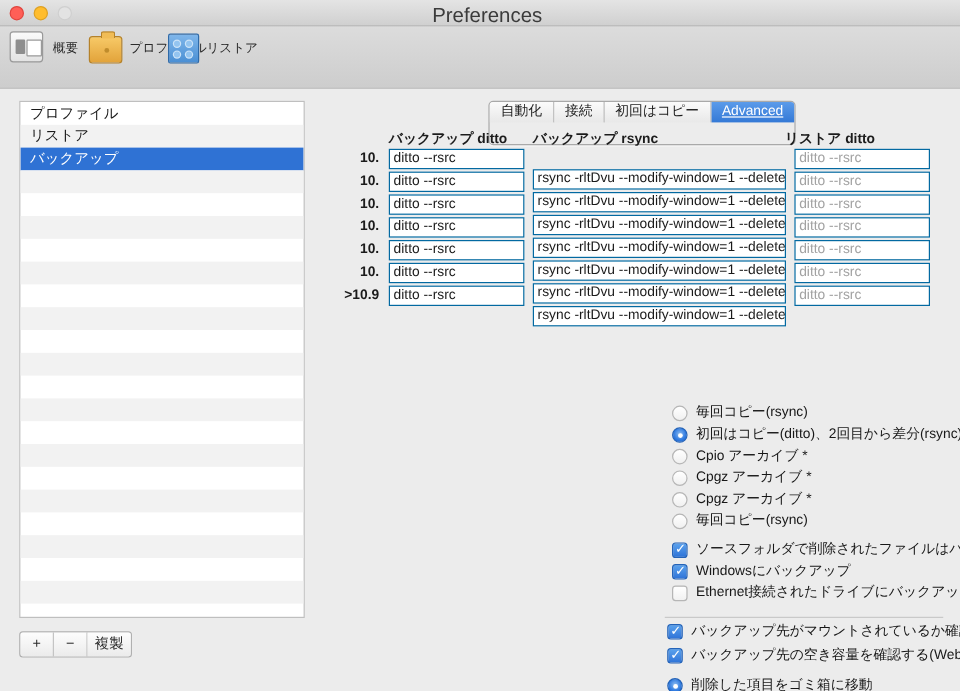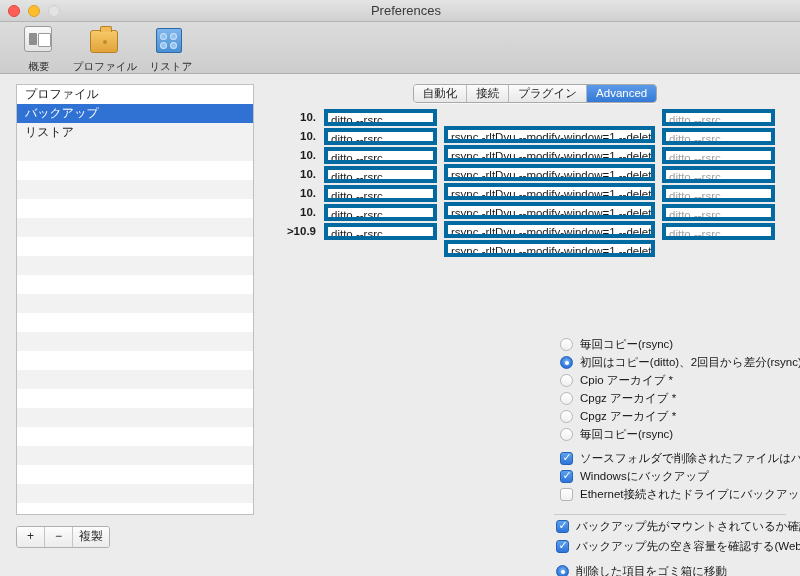--- a/index.html
+++ b/index.html
@@ -24,34 +24,34 @@
     position: relative;
     flex: 0 0 auto;
   }
   #traffic { position: absolute; left: 8px; top: 5px; display: flex; gap: 8px; }
   .tl { width: 12px; height: 12px; border-radius: 50%; display: block; }
   .tl.red    { background: #ff5f57; border: 1px solid #e0443e; }
   .tl.yellow { background: #ffbd2e; border: 1px solid #dea123; }
   .tl.gray   { background: #e3e3e3; border: 1px solid #cfcfcf; }
   #win-title {
     position: absolute; left: 12px; right: 0; top: 3px;
-    text-align: center; font-size: 13px; color: #3b3b3b;
+    text-align: center; font-size: 17px; color: #3b3b3b;
   }
 
   
   #toolbar {
     height: 52px;
     background: linear-gradient(to bottom, #dcdcdc 0%, #cdcdcd 100%);
     border-bottom: 1px solid #aeaeae;
     display: flex; align-items: flex-start;
     padding: 2px 0 0 8px; gap: 4px;
     flex: 0 0 auto;
   }
   .tb-item {
-    width: 62px; display: flex; flex-direction: column;
+    width: 62px; display: flex; 
     align-items: center; gap: 6px; padding-top: 2px;
     cursor: default;
   }
   .tb-label { font-size: 10.5px; color: #2b2b2b; white-space: nowrap; }
   .tb-ico { width: 30px; height: 28px; position: relative; }
 
   
   .ic-overview {
     width: 28px; height: 26px; border: 1px solid #9a9a9a; border-radius: 3px;
     background: linear-gradient(to bottom,#fafafa,#e3e3e3);
@@ -124,48 +124,49 @@
   }
   .lbtn:last-child { border-right: none; text-align: right; }
 
   
   #rightpane { flex: 1 1 auto; position: relative; padding: 8px 10px 0 12px; }
 
   
   #tabbar { display: flex; justify-content: center; margin-top: 2px; }
   #tabs {
     display: flex; border: 1px solid #a9a9a9; border-radius: 4px;
-    overflow: hidden; height: 19px;
+    overflow: hidden; height: 37px;
     box-shadow: 0 1px 0 rgba(255,255,255,.6);
   }
   .tab {
     padding: 0 9px; height: 17px; line-height: 17px; font-size: 11.5px;
     color: #1c1c1c; background: linear-gradient(to bottom,#fbfbfb,#e8e8e8);
     border-right: 1px solid #b7b7b7; white-space: nowrap;
   }
   .tab:last-child { border-right: none; }
   .tab.active {
     background: linear-gradient(to bottom,#5b9bea,#3479d6);
     color: #ffffff;
+    text-decoration: underline;
   }
 
   
   #cmdtable { position: absolute; left: 12px; top: 34px; width: 495px; }
   .col-heads { display: flex; font-size: 11.5px; font-weight: bold; color: #1c1c1c; }
   .ch-ver  { width: 44px; }
   .ch-d1   { width: 120px; }
   .ch-rs   { width: 210px; }
   .ch-d2   { width: 120px; }
   .trow { display: flex; align-items: center; height: 18px; margin-bottom: 1px; }
   .ver {
     width: 44px; text-align: right; padding-right: 8px;
     font-size: 11.5px; font-weight: bold; color: #1b1b1b;
   }
   .fld {
-    height: 17px; border: 4px solid #0369a1; background: #ffffff;
+    height: 17px; border: 1px solid #0369a1; background: #ffffff;
     font-size: 11.5px; color: #1a1a1a; line-height: 15px;
     padding: 0 3px; overflow: hidden; white-space: nowrap;
     font-family: "Liberation Sans", sans-serif;
   }
   .fld.d1 { width: 113px; }
   .fld.rs { width: 211px; margin-left: 7px; margin-top: 34px; }
   .fld.d2 { width: 113px; margin-left: 7px; color: #a2a2a2; }
 
   
   #controls { position: absolute; left: 292px; top: 262px; width: 460px; }
@@ -246,25 +247,25 @@
     </div>
   </div>
 
   <div id="body">
 
     <div id="leftpane">
       <div id="listbox">
         <div class="list-row">
           <span>プロファイル</span>
         </div>
+        <div class="list-row alt">
+          <span>リストア</span>
+        </div>
         <div class="list-row sel">
           <span>バックアップ</span>
-        </div>
-        <div class="list-row alt">
-          <span>リストア</span>
         </div>
         <div class="list-row alt"></div>
         <div class="list-row"></div>
         <div class="list-row alt"></div>
         <div class="list-row"></div>
         <div class="list-row alt"></div>
         <div class="list-row"></div>
         <div class="list-row alt"></div>
         <div class="list-row"></div>
         <div class="list-row alt"></div>
@@ -286,26 +287,32 @@
         <div class="lbtn">複製</div>
       </div>
     </div>
 
     <div id="rightpane">
 
       <div id="tabbar">
         <div id="tabs">
           <div class="tab">自動化</div>
           <div class="tab">接続</div>
-          <div class="tab">プラグイン</div>
+          <div class="tab">初回はコピー</div>
           <div class="tab active">Advanced</div>
         </div>
       </div>
 
       <div id="cmdtable">
+        <div class="col-heads">
+          <div class="ch-ver"></div>
+          <div class="ch-d1">バックアップ ditto</div>
+          <div class="ch-rs">バックアップ rsync</div>
+          <div class="ch-d2">リストア ditto</div>
+        </div>
 
         <div class="trow">
           <div class="ver">10.</div>
           <div class="fld d1">ditto --rsrc</div>
           <div class="fld rs">rsync -rltDvu --modify-window=1 --delete</div>
           <div class="fld d2">ditto --rsrc</div>
         </div>
         <div class="trow">
           <div class="ver">10.</div>
           <div class="fld d1">ditto --rsrc</div>

